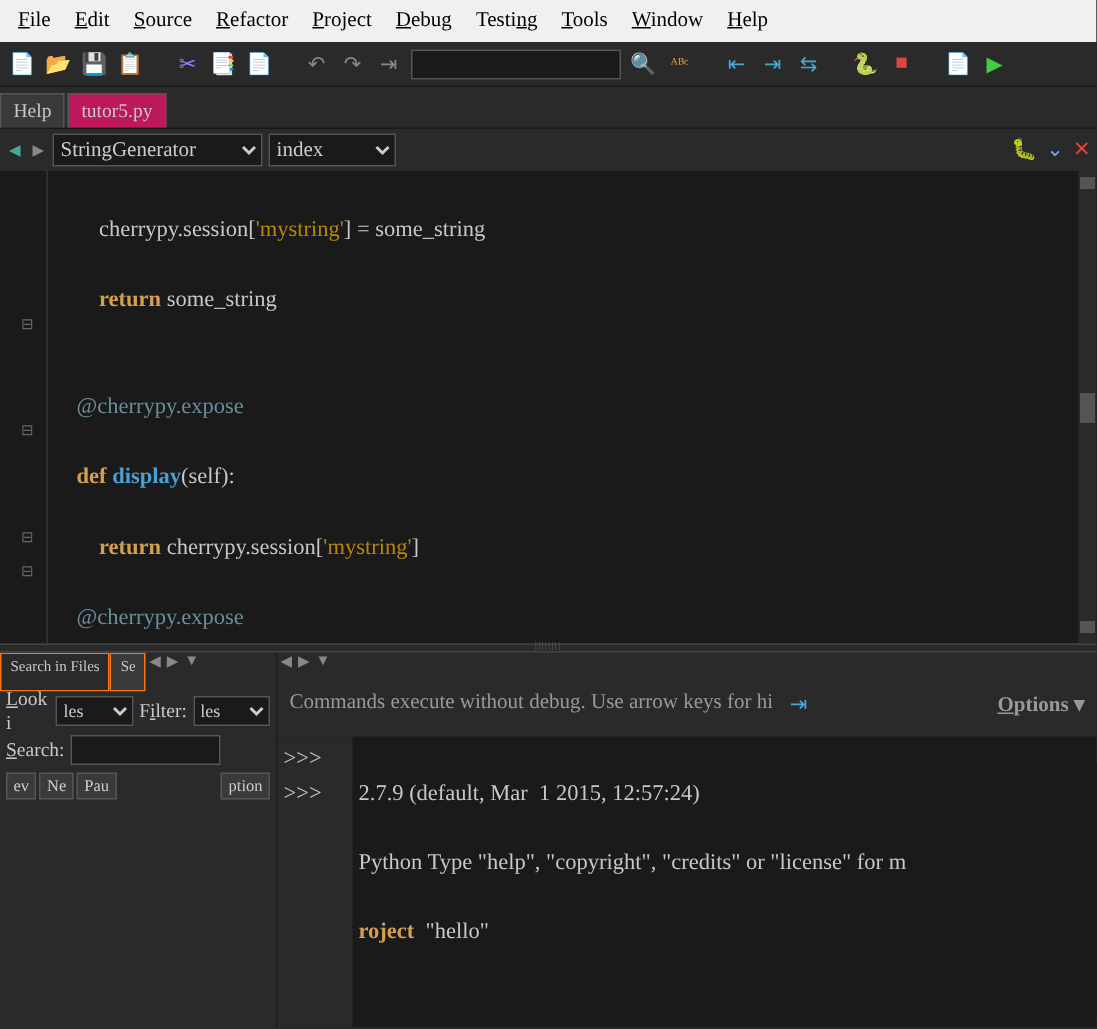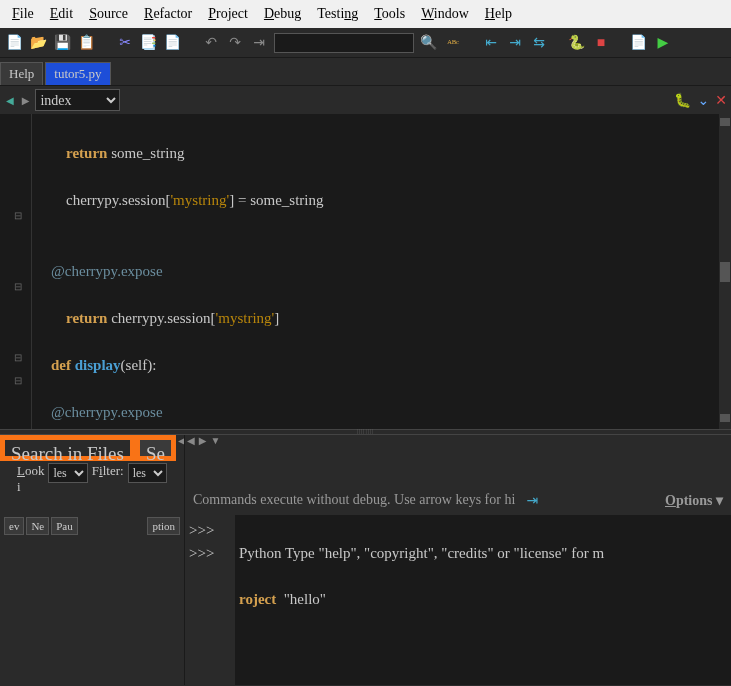--- a/index.html
+++ b/index.html
@@ -5,50 +5,50 @@
 * { margin:0; padding:0; box-sizing:border-box; font-family:Georgia,serif; }
 body { background:#2a2a2a; color:#c8c8c8; width:731px; height:686px; overflow:hidden; font-size:14px; }
 .menubar { background:#f0f0f0; color:#000; height:28px; display:flex; align-items:center; padding:0 4px; }
 .menubar span { padding:2px 8px; cursor:default; }
 .menubar span u { text-decoration:underline; }
 .toolbar { background:#2a2a2a; height:30px; display:flex; align-items:center; gap:6px; padding:0 6px; border-bottom:1px solid #1a1a1a; }
 .tool-icon { width:18px; height:18px; display:inline-flex; align-items:center; justify-content:center; font-size:14px; }
 .toolbar input { background:#1a1a1a; border:1px solid #555; color:#ccc; height:20px; width:140px; padding:0 4px; }
 .tabbar { background:#2a2a2a; height:28px; display:flex; align-items:flex-end; border-bottom:1px solid #1a1a1a; }
 .tab { background:#3a3a3a; color:#c8c8c8; padding:3px 8px; border:1px solid #555; border-bottom:none; margin-right:2px; font-size:13px; }
-.tab.active { background:#1d4ed8; }
+.tab.active { background:#be185d; }
 .nav-row { background:#2a2a2a; height:28px; display:flex; align-items:center; padding:0 4px; gap:4px; }
 .nav-row select { background:#1a1a1a; color:#ccc; border:1px solid #555; height:22px; font-family:inherit; font-size:14px; }
 .tri { color:#888; font-size:10px; padding:0 2px; }
 .tri.green { color:#4a9; }
 .editor { background:#1a1a1a; height:315px; position:relative; overflow:hidden; font-family:Georgia,serif; font-size:15px; }
 .gutter { position:absolute; left:0; top:0; width:32px; height:100%; background:#1a1a1a; border-right:1px solid #333; }
 .fold { position:absolute; left:14px; color:#666; font-size:10px; }
 .code { position:absolute; left:36px; top:4px; right:14px; line-height:23.6px; white-space:pre; }
 .kw { color:#d4a04f; font-weight:bold; }
 .fn { color:#4a9fd4; font-weight:bold; }
 .str { color:#b8860b; }
 .dec { color:#6b8e9f; }
 .scroll-v { position:absolute; right:0; top:0; width:12px; height:100%; background:#2a2a2a; }
 .thumb { position:absolute; left:1px; width:10px; background:#555; }
 .splitter { height:6px; background:#2a2a2a; border-top:1px solid #444; border-bottom:1px solid #444; position:relative; }
 .splitter::after { content:"||||||||"; font-size:6px; letter-spacing:1px; color:#666; position:absolute; left:50%; top:-2px; transform:translateX(-50%); }
 .bottom { display:flex; height:250px; }
 .left-panel { width:185px; background:#2a2a2a; border-right:1px solid #1a1a1a; display:flex; flex-direction:column; font-size:13px; }
 .btabs { display:flex; height:26px; background:#2a2a2a; overflow:hidden; }
-.btab { padding:3px 6px; border:5px solid #f97316; background:#3a3a3a; font-size:19px; white-space:nowrap; }
+.btab { padding:3px 6px; border:1px solid #f97316; background:#3a3a3a; font-size:10px; white-space:nowrap; }
 .btab.active { background:#2a2a2a; }
-.search-row { padding:2px 17px; display:flex; align-items:flex-start; gap:4px; height:26px; }
+.search-row { padding:2px 4px; display:flex; align-items:center; gap:4px; height:26px; }
 .search-row label u { text-decoration:underline; }
 .search-row select,.search-row input { background:#1a1a1a; border:1px solid #555; color:#ccc; height:20px; width:60px; font-size:12px; }
-.sbtns { display:flex; gap:2px; padding:2px 4px; flex-wrap:nowrap; overflow:hidden;margin-top:28px; }
+.sbtns { display:flex; gap:2px; padding:2px 4px; flex-wrap:nowrap; overflow:hidden; }
 .sbtn { background:#3a3a3a; border:1px solid #555; color:#ccc; padding:2px 4px; font-size:11px; }
 .right-panel { flex:1; display:flex; flex-direction:column; background:#2a2a2a; }
 .rtabs { display:flex; height:26px; overflow:hidden; }
-.cmd-row { height:30px; display:flex; align-items:center; padding:0 8px; gap:8px; font-size:14px; color:#999;margin-top:24px; }
+.cmd-row { height:30px; display:flex; padding:0 8px; gap:8px; font-size:14px; color:#999; }
 .cmd-row .opt { margin-left:auto;font-weight:bold; }
 .shell { flex:1; background:#1a1a1a; display:flex; font-family:Georgia,serif; font-size:15px; position:relative; }
 .shell-gut { width:50px; background:#2a2a2a; padding:4px; line-height:23px; }
 .shell-txt { flex:1; padding:4px 0 4px 4px; line-height:23px; white-space:pre; overflow:hidden; }
 .nav-icons { margin-left:auto; display:flex; gap:6px; }
 </style>
 </head>
 <body>
 
 <div class="menubar">
@@ -93,42 +93,43 @@
 </div>
 
 <div class="tabbar">
   <div class="tab">Help</div>
   <div class="tab active">tutor5.py</div>
 </div>
 
 <div class="nav-row">
   <span class="tri green">◀</span>
   <span class="tri">▶</span>
+  <select style="width:140px"><option>StringGenerator</option></select>
   <select style="width:85px"><option>index</option></select>
   <div class="nav-icons">
     <span style="color:#6af">🐛</span>
     <span style="color:#6af">⌄</span>
     <span style="color:#d44">✕</span>
   </div>
 </div>
 
 <div class="editor">
   <div class="gutter">
     <span class="fold" style="top:96px">⊟</span>
     <span class="fold" style="top:167px">⊟</span>
     <span class="fold" style="top:238px">⊟</span>
     <span class="fold" style="top:261px">⊟</span>
   </div>
   <div class="code">
+<div>        <span>cherrypy.session[</span><span class="str">'mystring'</span><span>] = some_string</span></div>
 <div>        <span class="kw">return</span><span> some_string</span></div>
-<div>        <span>cherrypy.session[</span><span class="str">'mystring'</span><span>] = some_string</span></div>
 <div></div>
 <div>    <span class="dec">@cherrypy.expose</span></div>
+<div>    <span class="kw">def </span><span class="fn">display</span><span>(self):</span></div>
 <div>        <span class="kw">return</span><span> cherrypy.session[</span><span class="str">'mystring'</span><span>]</span></div>
-<div>    <span class="kw">def </span><span class="fn">display</span><span>(self):</span></div>
 <div>    <span class="dec">@cherrypy.expose</span></div>
 
 
 
 
 
 
   </div>
   <div class="scroll-v">
     <div class="thumb" style="top:4px;height:8px"></div>
@@ -146,20 +147,24 @@
       <div class="btab">Se</div>
       <span class="tri">◀</span>
       <span class="tri">▶</span>
       <span class="tri">▼</span>
     </div>
     <div class="search-row">
       <label><u>L</u>ook i</label>
       <select><option>les</option></select>
       <label>F<u>i</u>lter:</label>
       <select><option>les</option></select>
+    </div>
+    <div class="search-row">
+      <label><u>S</u>earch:</label>
+      <input type="text" style="width: 100px;">
     </div>
     <div class="sbtns">
       <button class="sbtn">ev</button>
       <button class="sbtn">Ne</button>
       <button class="sbtn">Pau</button>
       <span style="flex:1"></span>
       <button class="sbtn">ption</button>
     </div>
   </div>
 
@@ -178,20 +183,21 @@
     <div class="shell">
       <div class="shell-gut">
 <div> </div>
           <div> </div>
           <div> </div>
 <div>&gt;&gt;&gt;</div>
 <div> </div>
 <div>&gt;&gt;&gt;</div>
       </div>
       <div class="shell-txt">
+<div>2.7.9 (default, Mar  1 2015, 12:57:24)</div>
 <div>Python Type "help", "copyright", "credits" or "license" for m</div>
 <div><span class="kw">roject  </span><span>"hello"</span></div>
       </div>
 
     </div>
 
   </div>
 </div>
 
 </body></html>

